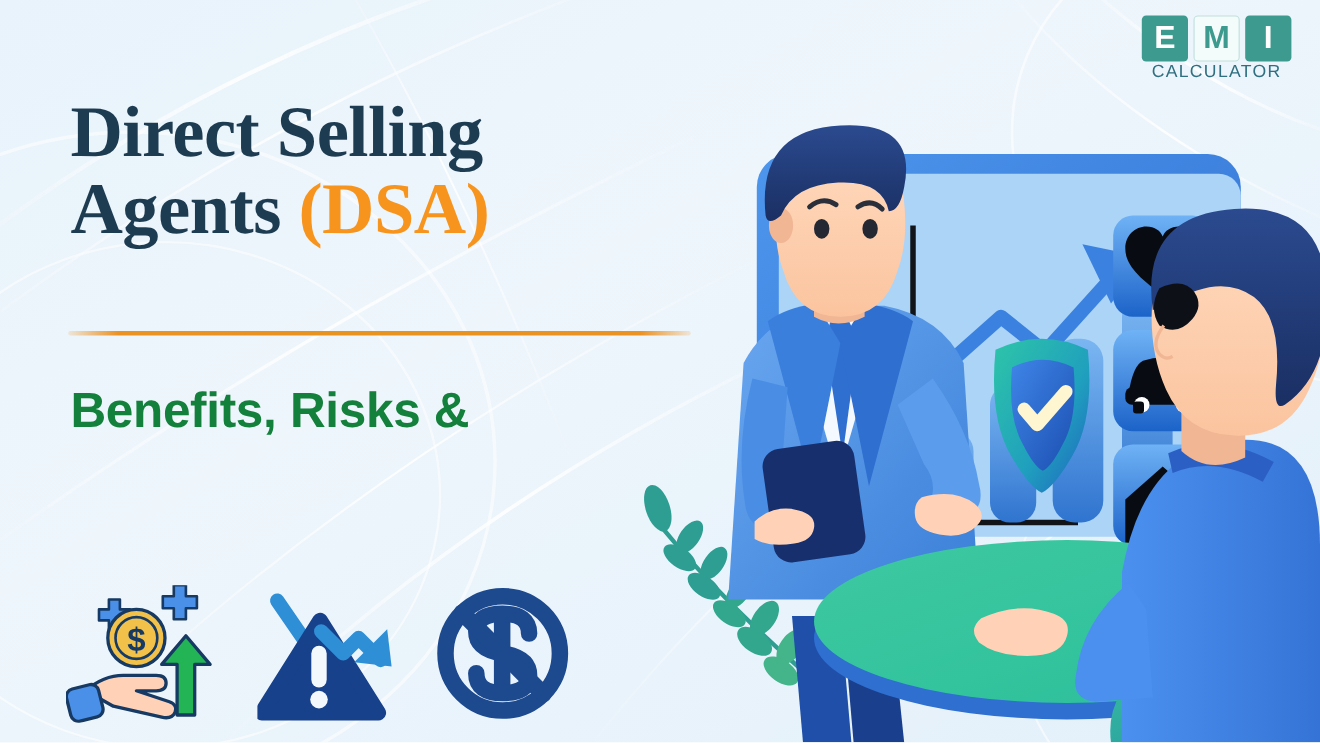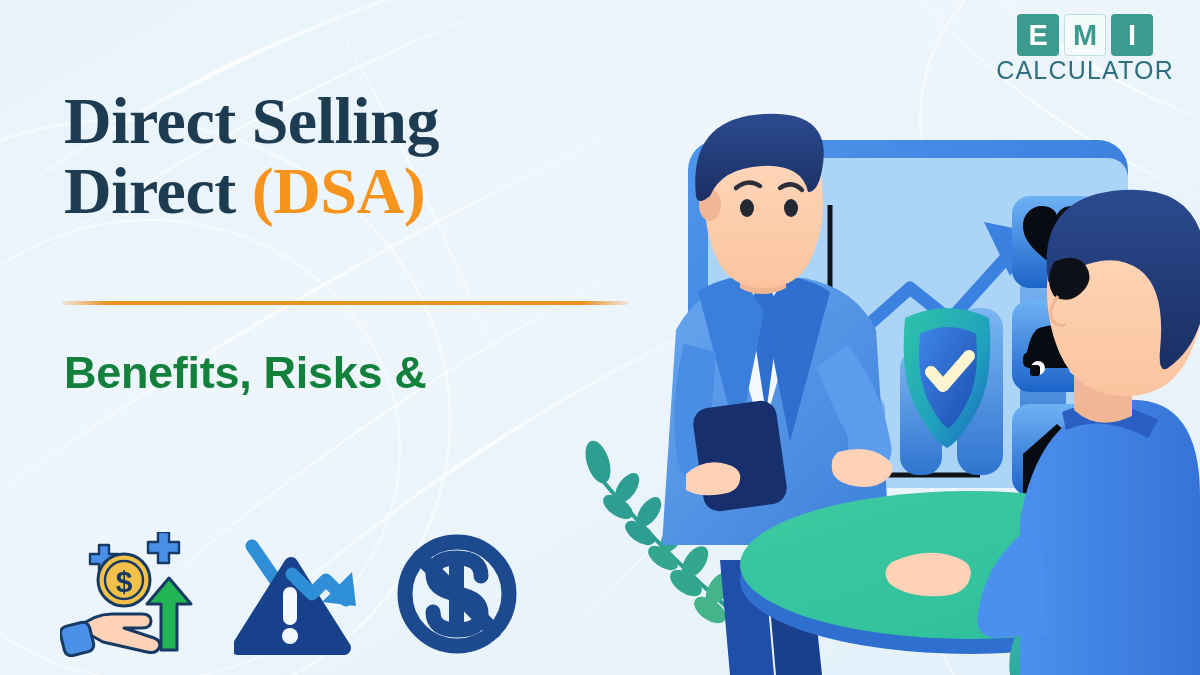--- a/index.html
+++ b/index.html
@@ -24,21 +24,21 @@
   .logo-sq-row { display:flex; gap:5px; }
   .logo-sq {
     width:42px; height:42px; border-radius:4px;
     display:flex; align-items:center; justify-content:center;
     font-weight:bold; font-size:29px; line-height:1;
     font-family:"Liberation Sans", sans-serif;
   }
   .logo-sq.filled { background:#3d9a8e; color:#ffffff; }
   .logo-sq.outline { background:#f4fbfb; color:#3d9a8e; border:1px solid #bfe0dc; box-sizing:border-box;}
   .logo-calc {
-    margin-top:2px; font-size:25px; letter-spacing:1.2px;
+    margin-top:2px; font-size:16px; letter-spacing:1.2px;
     color:#2f6f80; font-weight:500; line-height:1;
     font-family:"Liberation Sans", sans-serif;
   }
   .logo-24 {
     margin-left:9px; font-size:62px; font-weight:bold; color:#1a5f96;
     line-height:.92; letter-spacing:-2px;
     font-family:"Liberation Sans", sans-serif;
   }
 
   
@@ -115,21 +115,21 @@
         <div class="logo-sq filled">E</div>
         <div class="logo-sq outline">M</div>
         <div class="logo-sq filled">I</div>
       </div>
       <div class="logo-calc">CALCULATOR</div>
     </div>
   </div>
 
   <div class="headline">
     <div>Direct Selling</div>
-    <div><span>Direct </span><span class="accent">(DSA)</span></div>
+    <div><span>Agents </span><span class="accent">(DSA)</span></div>
   </div>
 
   <div class="divider"></div>
 
   <div class="subhead">
     <div>Benefits, Risks &amp;</div>
   </div>
 
   <div class="icon-row">
 

